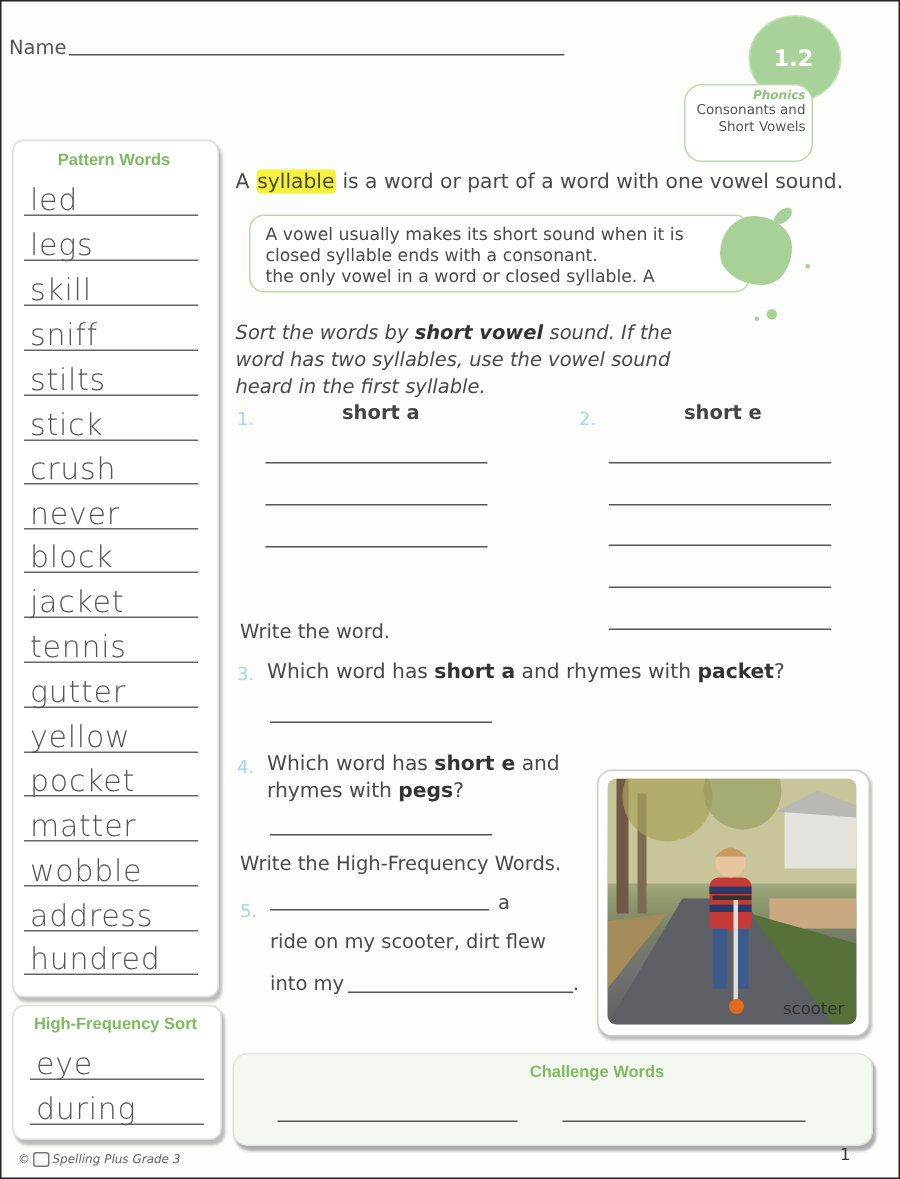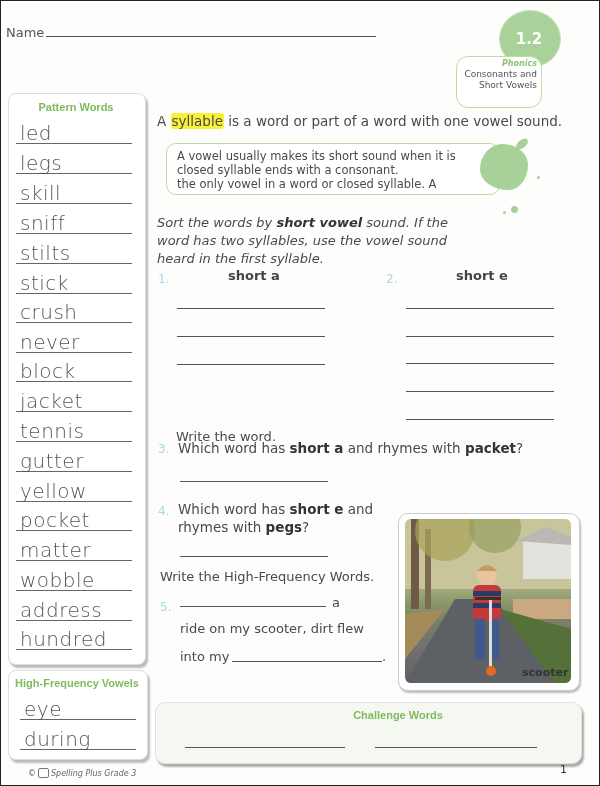--- a/index.html
+++ b/index.html
@@ -39,21 +39,21 @@
     position: absolute; left: 4px; bottom: -2px; font-size: 20px; color: #555;
     font-family: "DejaVu Sans", sans-serif; font-weight: 200; letter-spacing: 0.5px;
   }
 
   .hf-panel {
     left: 8px; top: 670px; width: 138px; height: 88px; background: #fff;
     border: 1px solid #ddd; border-radius: 8px; box-shadow: 2px 3px 2px #bbb;
   }
   .hf-title { left: 8px; top: 677px; width: 138px; }
 
-  .footer-copy { left: 28px; top: 768px; font-size: 8px; color: #666; font-style: italic; }
+  .footer-copy { left: 12px; top: 768px; font-size: 8px; color: #666; font-style: italic; }
   .footer-logo { display:inline-block; width:9px; height:8px; border:1px solid #777; border-radius:2px; vertical-align:middle; margin: 0 2px; }
   .page-num { left: 560px; top: 763px; font-size: 11px; color: #333; }
 
   
   .main-text { font-size: 13px; color: #4a4a4a; line-height: 18px; }
   .syllable-line { left: 157px; top: 112px; font-size: 13.5px; }
   .hl { background: #f6f13a; border-radius: 3px; padding: 0 1px; }
 
   .rule-box {
     left: 166px; top: 143px; width: 334px; height: 52px; border: 1px solid #b9dcaa;
@@ -72,21 +72,21 @@
   .bold { font-weight: bold; color: #333; }
 
   .photo-card {
     left: 398px; top: 513px; width: 180px; height: 176px; background: #fff;
     border: 1px solid #ccc; border-radius: 10px; box-shadow: 1px 2px 2px #bbb;
   }
   .photo {
     left: 405px; top: 519px; width: 166px; height: 164px; border-radius: 6px; overflow: hidden;
     background: linear-gradient(180deg, #d9d7c0 0%, #c6c39a 30%, #8d9a6b 50%, #7a8066 62%, #6e7071 80%, #5e6064 100%);
   }
-  .photo-label { left: 522px; top: 666px; font-size: 11px; font-weight: bold; color: #333; }
+  .photo-label { left: 522px; top: 666px; font-size: 11px; font-weight: normal; color: #333; }
 
   .challenge-panel {
     left: 155px; top: 702px; width: 425px; height: 60px; background: #f4f8f1;
     border-radius: 10px; box-shadow: 2px 3px 2px #aaa; border: 1px solid #e2e2e2;
   }
   .challenge-title { left: 155px; top: 709px; width: 486px; }
 </style>
 </head>
 <body>
 
@@ -155,21 +155,21 @@
     <span>wobble</span>
   </div>
 <div class="word-row" style="top:598px">
     <span>address</span>
   </div>
 <div class="word-row" style="top:627px">
     <span>hundred</span>
   </div>
 
 <div class="abs hf-panel"></div>
-<div class="abs panel-title hf-title">High-Frequency Vowels</div>
+<div class="abs panel-title hf-title">High-Frequency Sort</div>
 <div class="word-row" style="top:697px; left:20px">
     <span>eye</span>
   </div>
 <div class="word-row" style="top:727px; left:20px">
     <span>during</span>
   </div>
 
 <div class="abs main-text syllable-line">
   <span>A</span>
   <span class="hl">syllable</span>
@@ -200,21 +200,21 @@
 <div class="abs line" style="left:177px; top:364px; width:148px;"></div>
 
 <div class="abs num" style="left:386px; top:272px;">2.</div>
 <div class="abs col-head" style="left:456px; top:268px;">short e</div>
 <div class="abs line" style="left:406px; top:308px; width:148px;"></div>
 <div class="abs line" style="left:406px; top:336px; width:148px;"></div>
 <div class="abs line" style="left:406px; top:363px; width:148px;"></div>
 <div class="abs line" style="left:406px; top:391px; width:148px;"></div>
 <div class="abs line" style="left:406px; top:419px; width:148px;"></div>
 
-<div class="abs main-text" style="left:160px; top:428px;margin-left:16px;">Write the word.</div>
+<div class="abs main-text" style="left:160px; top:413px;">Write the word.</div>
 
 <div class="abs num" style="left:158px; top:442px;">3.</div>
 <div class="abs main-text" style="left:178px; top:439px; font-size:13.5px;">
   <span>Which word has</span>
   <span class="bold">short a</span>
   <span>and rhymes with</span>
   <span class="bold">packet</span><span>?</span>
 </div>
 <div class="abs line" style="left:180px; top:481px; width:148px;"></div>
 

